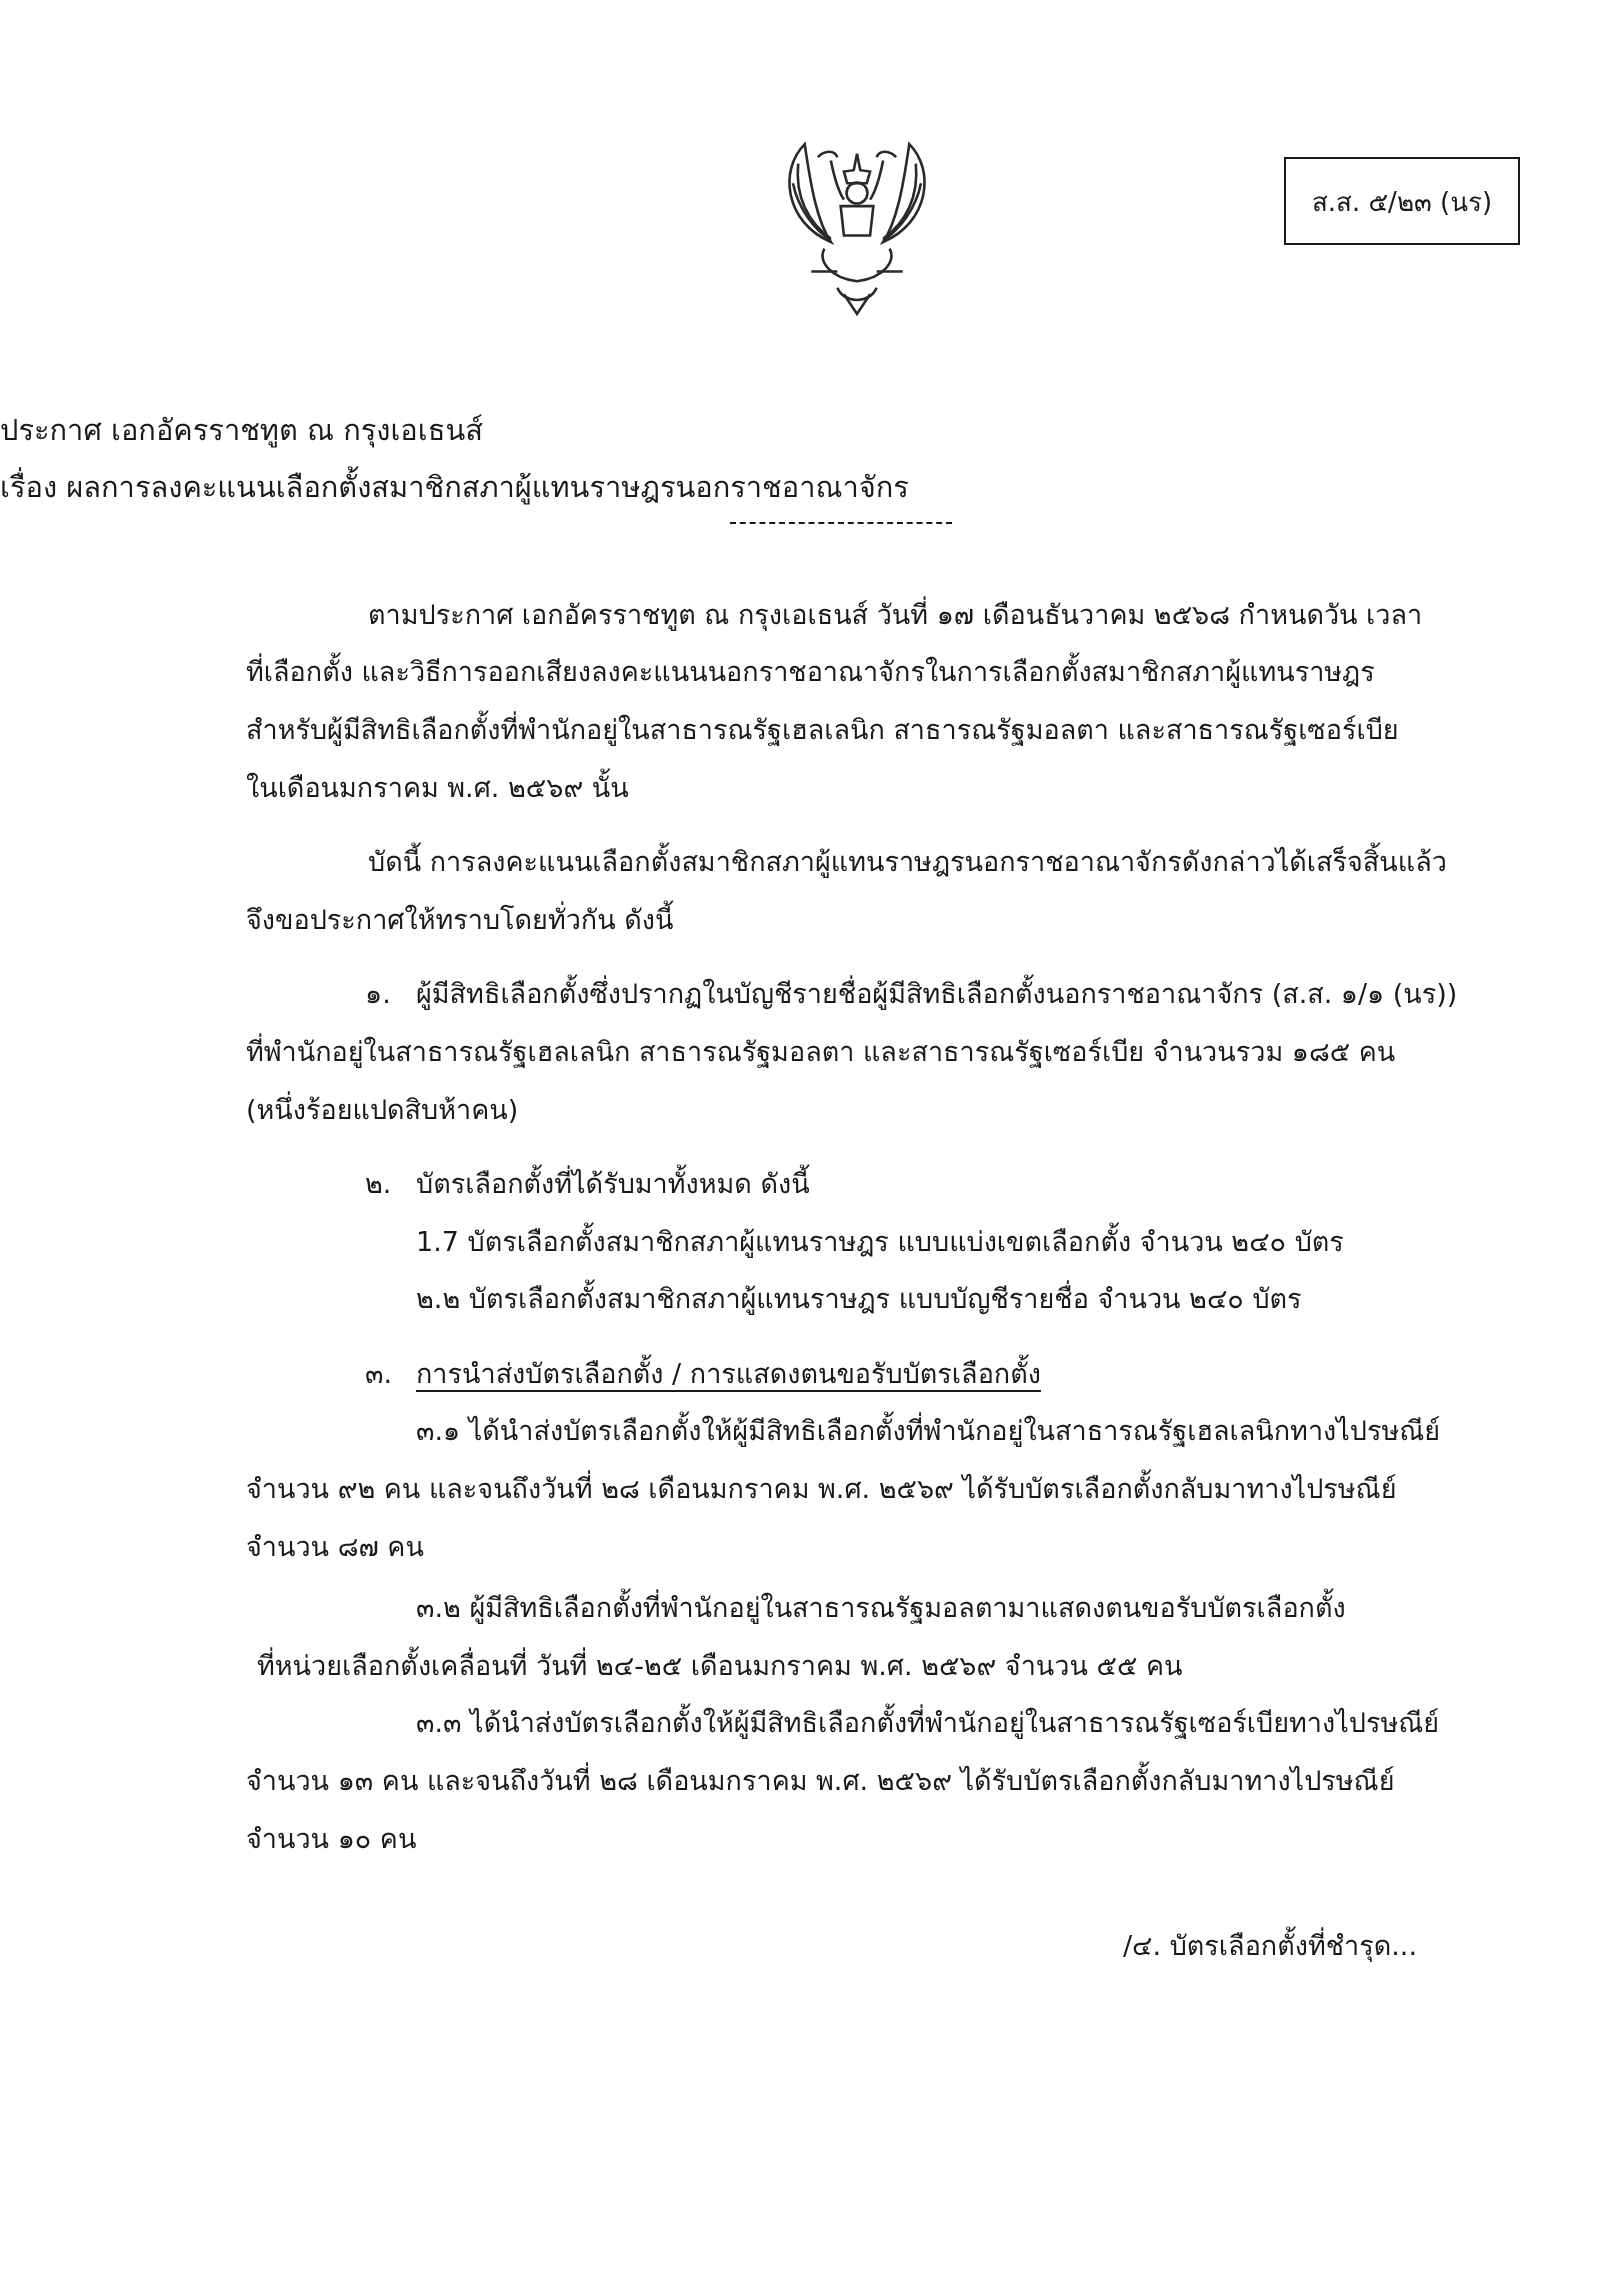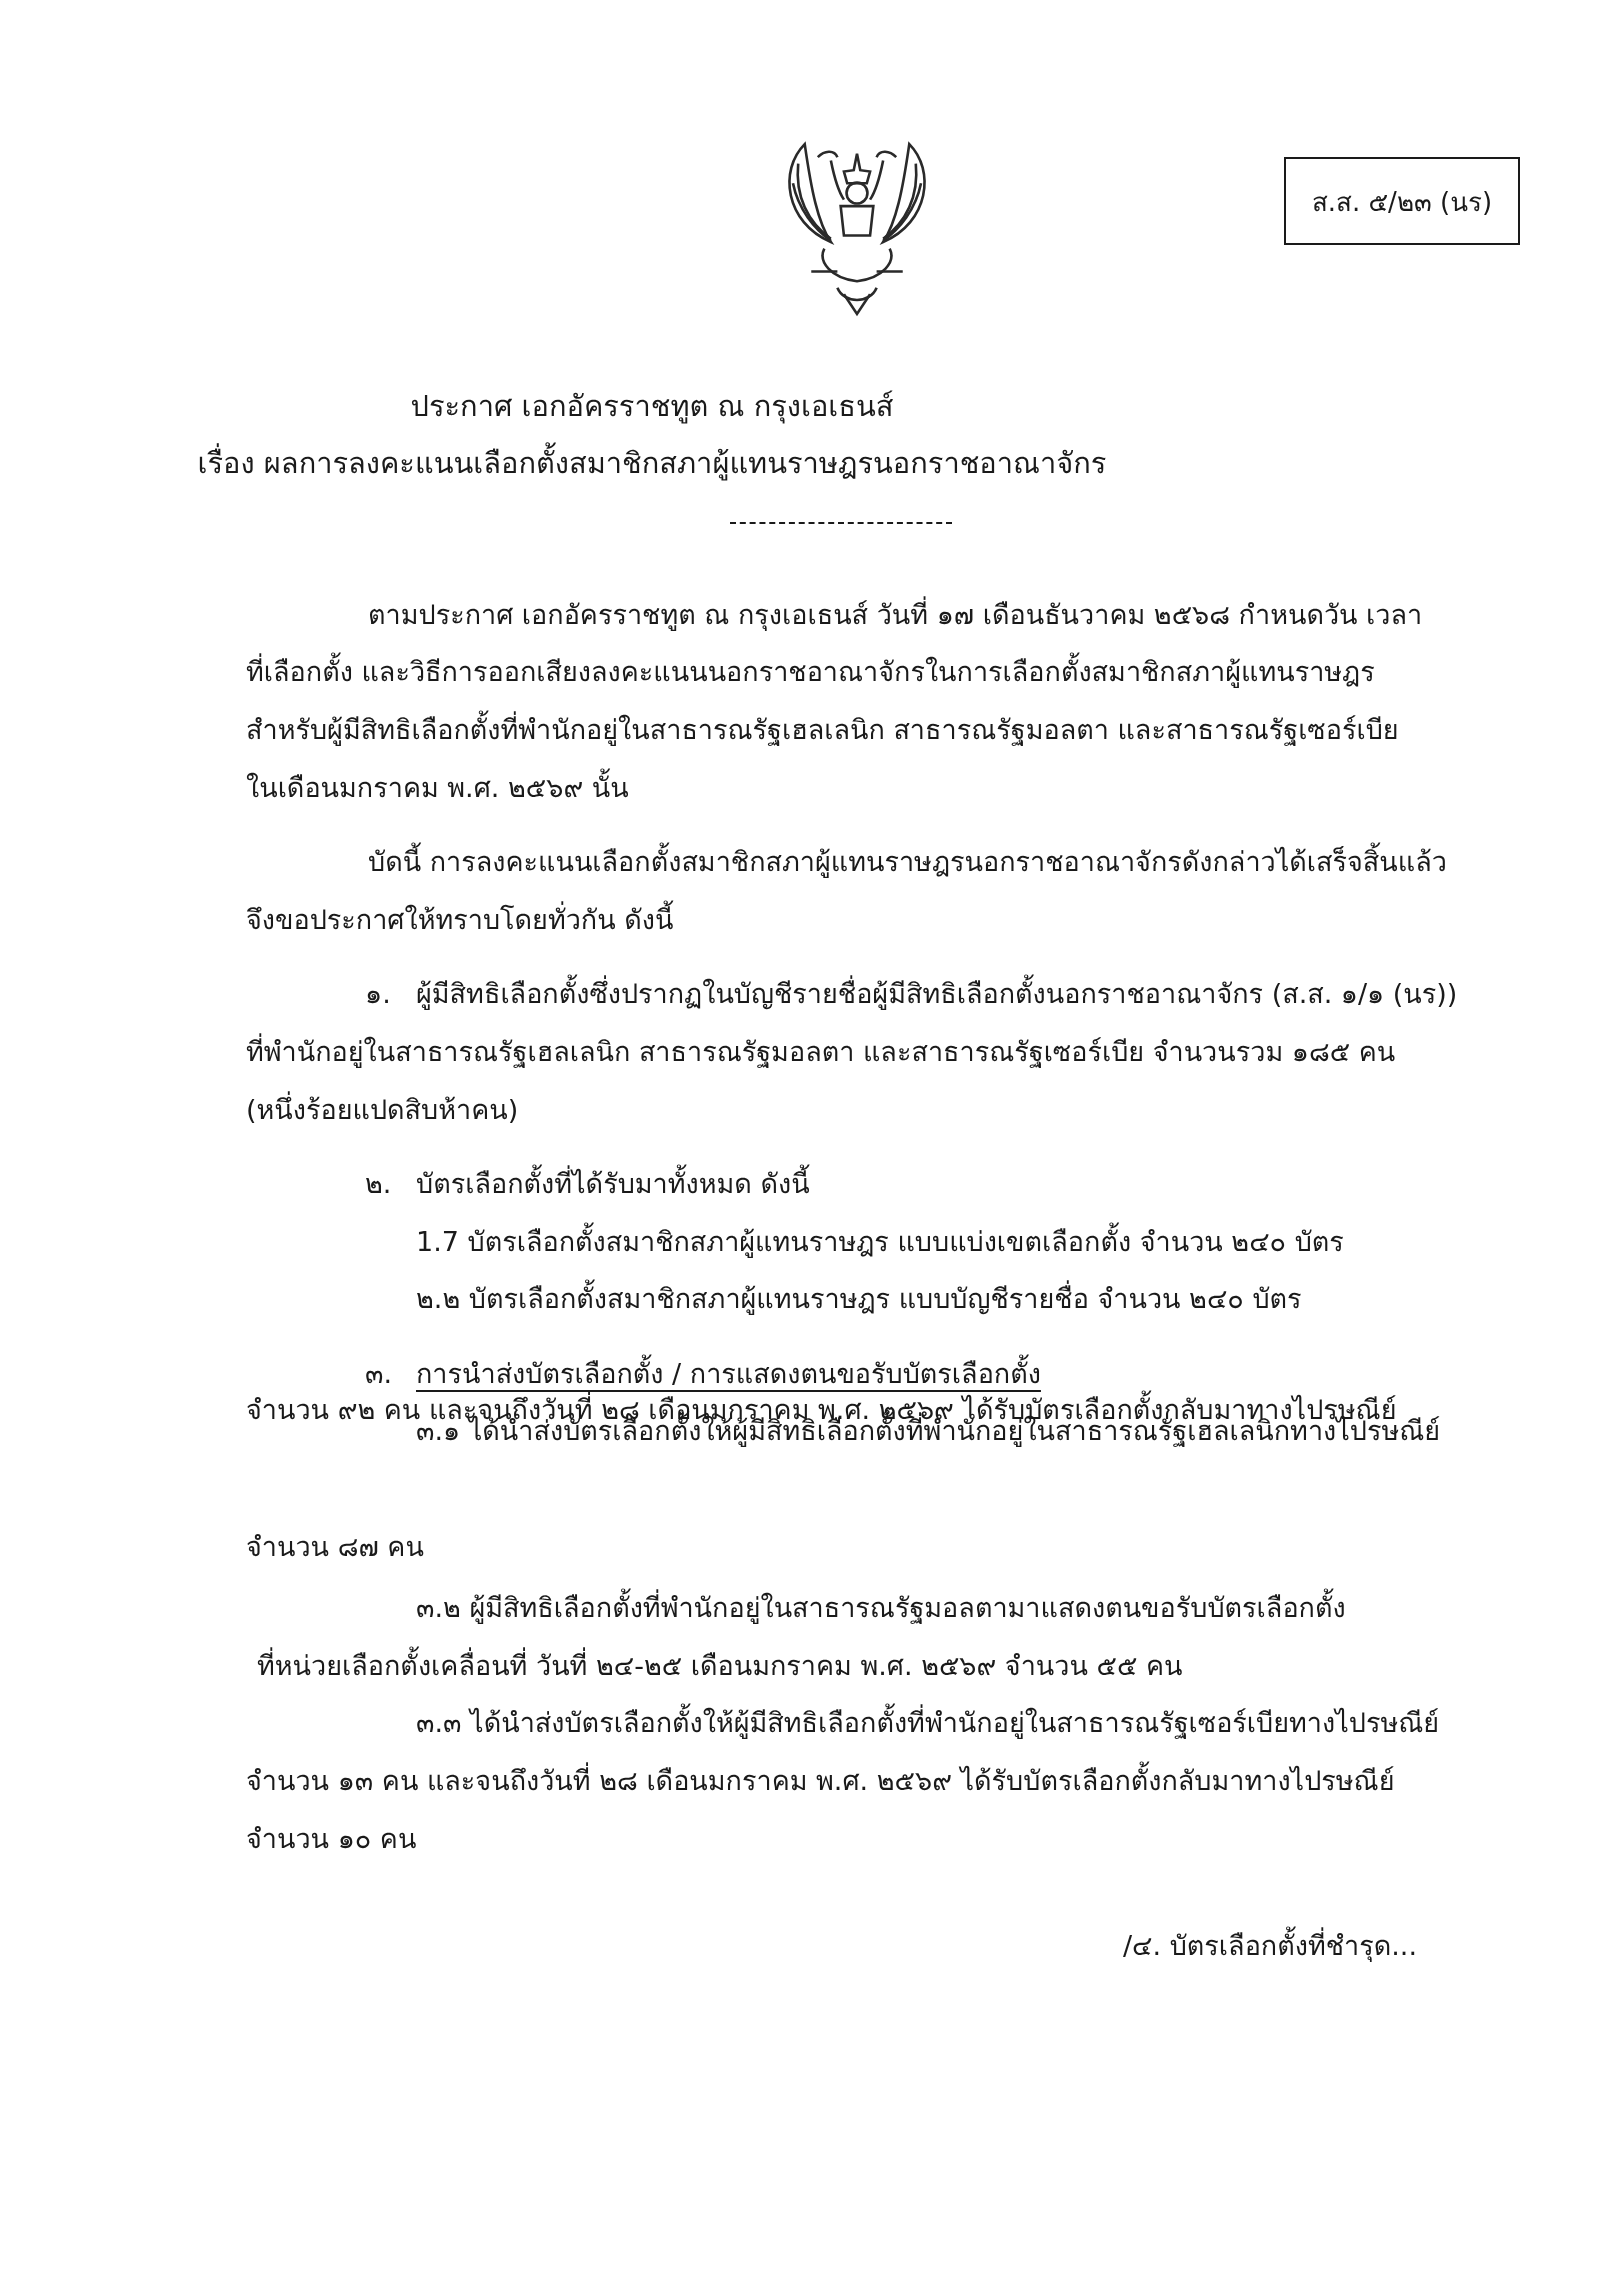--- a/index.html
+++ b/index.html
@@ -4,21 +4,21 @@
 <style>
   html, body { margin:0; padding:0; background:#ffffff; }
   body { width:1623px; height:2295px; position:relative; overflow:hidden;
          font-family:"DejaVu Sans", "Liberation Sans", sans-serif; color:#1a1a1a; }
   .abs { position:absolute; white-space:nowrap; }
   .emblem { position:absolute; left:759px; top:131px; width:196px; height:196px; }
   .ref-box { position:absolute; left:1284px; top:157px; width:236px; height:88px;
              border:2.6px solid #1a1a1a; box-sizing:border-box;
              display:flex; align-items:center; justify-content:center;
              font-size:26px; }
-  .title { left:0; width:1304px; text-align:center; font-size:29px; }
+  .title { left:0; width:1304px; font-size:29px;margin-top:24px; }
   .line { font-size:27px; }
   .u { text-decoration:underline; text-underline-offset:6.5px; text-decoration-thickness:2px; }
   .rule { position:absolute; left:730px; top:522px; width:222px; height:0;
           border-top:2px dashed #1a1a1a; }
 </style>
 </head>
 <body>
 
 <svg class="emblem" viewBox="0 0 300 300">
   <g fill="none" stroke="#2a2a2a" stroke-width="4">
@@ -69,21 +69,21 @@
 
 <div class="abs line" style="left:365px; top:1162px;">๒.</div>
 <div class="abs line" style="left:416px; top:1162px;">บัตรเลือกตั้งที่ได้รับมาทั้งหมด ดังนี้</div>
 <div class="abs line" style="left:416px; top:1220px;">1.7 บัตรเลือกตั้งสมาชิกสภาผู้แทนราษฎร แบบแบ่งเขตเลือกตั้ง จำนวน ๒๔๐ บัตร</div>
 <div class="abs line" style="left:416px; top:1277px;">๒.๒ บัตรเลือกตั้งสมาชิกสภาผู้แทนราษฎร แบบบัญชีรายชื่อ จำนวน ๒๔๐ บัตร</div>
 
 <div class="abs line" style="left:365px; top:1352px;">๓.</div>
 <div class="abs line u" style="left:416px; top:1352px;">การนำส่งบัตรเลือกตั้ง / การแสดงตนขอรับบัตรเลือกตั้ง</div>
 
 <div class="abs line" style="left:416px; top:1409px;">๓.๑ ได้นำส่งบัตรเลือกตั้งให้ผู้มีสิทธิเลือกตั้งที่พำนักอยู่ในสาธารณรัฐเฮลเลนิกทางไปรษณีย์</div>
-<div class="abs line" style="left:246px; top:1388px;">จำนวน ๙๒ คน และจนถึงวันที่ ๒๘ เดือนมกราคม พ.ศ. ๒๕๖๙ ได้รับบัตรเลือกตั้งกลับมาทางไปรษณีย์</div>
+<div class="abs line" style="left:246px; top:1467px;">จำนวน ๙๒ คน และจนถึงวันที่ ๒๘ เดือนมกราคม พ.ศ. ๒๕๖๙ ได้รับบัตรเลือกตั้งกลับมาทางไปรษณีย์</div>
 <div class="abs line" style="left:246px; top:1525px;">จำนวน ๘๗ คน</div>
 
 <div class="abs line" style="left:416px; top:1586px;">๓.๒ ผู้มีสิทธิเลือกตั้งที่พำนักอยู่ในสาธารณรัฐมอลตามาแสดงตนขอรับบัตรเลือกตั้ง</div>
 <div class="abs line" style="left:246px; top:1644px;margin-left:11px;">ที่หน่วยเลือกตั้งเคลื่อนที่ วันที่ ๒๔-๒๕ เดือนมกราคม พ.ศ. ๒๕๖๙ จำนวน ๕๕ คน</div>
 
 <div class="abs line" style="left:416px; top:1701px;">๓.๓ ได้นำส่งบัตรเลือกตั้งให้ผู้มีสิทธิเลือกตั้งที่พำนักอยู่ในสาธารณรัฐเซอร์เบียทางไปรษณีย์</div>
 <div class="abs line" style="left:246px; top:1759px;">จำนวน ๑๓ คน และจนถึงวันที่ ๒๘ เดือนมกราคม พ.ศ. ๒๕๖๙ ได้รับบัตรเลือกตั้งกลับมาทางไปรษณีย์</div>
 <div class="abs line" style="left:246px; top:1817px;">จำนวน ๑๐ คน</div>
 
 <div class="abs line" style="left:1123px; top:1924px;">/๔. บัตรเลือกตั้งที่ชำรุด...</div>

